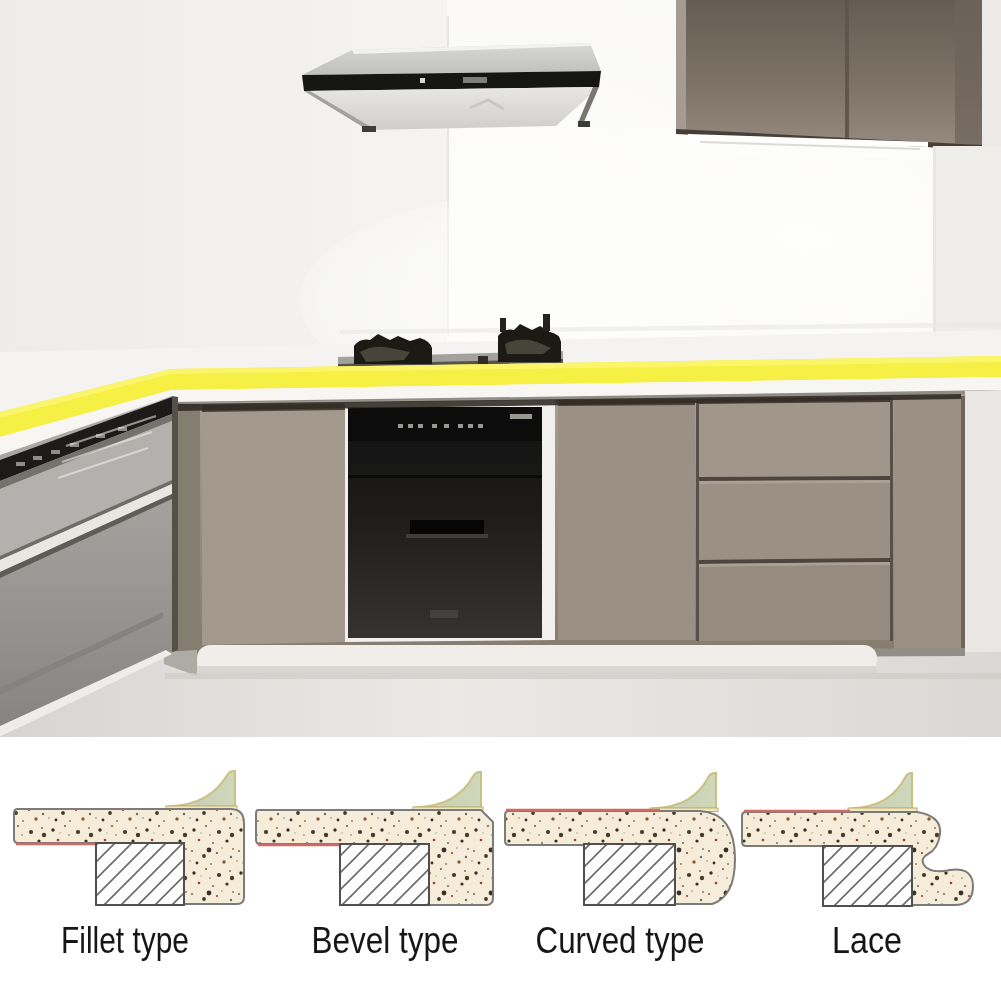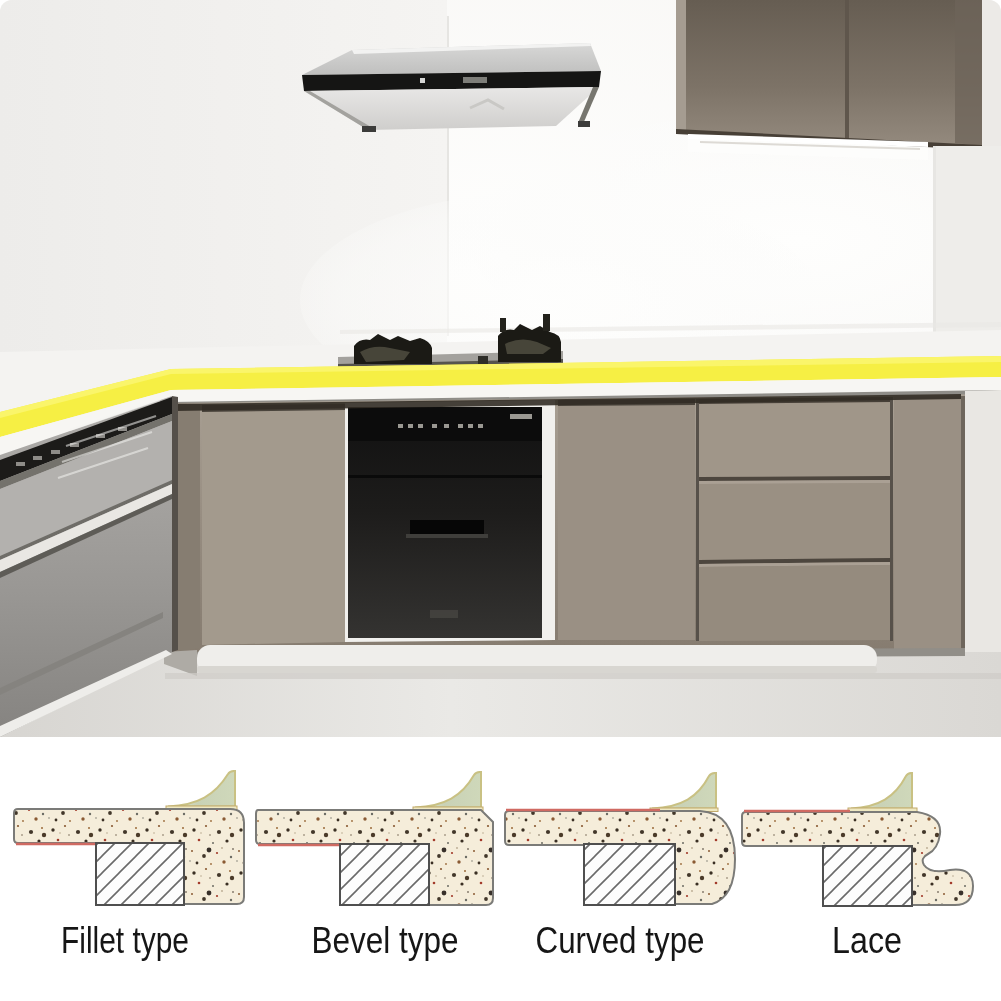--- a/index.html
+++ b/index.html
@@ -1,17 +1,17 @@
 <!DOCTYPE html>
 <html><head>
 <meta charset="utf-8">
 <style>
   html,body{margin:0;padding:0;background:#ffffff;}
   #stage{position:relative;width:1001px;height:1001px;background:#ffffff;overflow:hidden;
-         font-family:"Liberation Sans", sans-serif;border-radius:12px;}
+         font-family:"Liberation Sans", sans-serif;}
   svg{display:block;}
 </style>
 </head>
 <body>
 <div id="stage">
 
 <svg width="1001" height="737" viewBox="0 0 1001 737" style="position:absolute;left:0;top:0">
 <defs>
   <linearGradient id="wallL" x1="0" y1="0" x2="1" y2="0">
     <stop offset="0" stop-color="#edecea"></stop>

